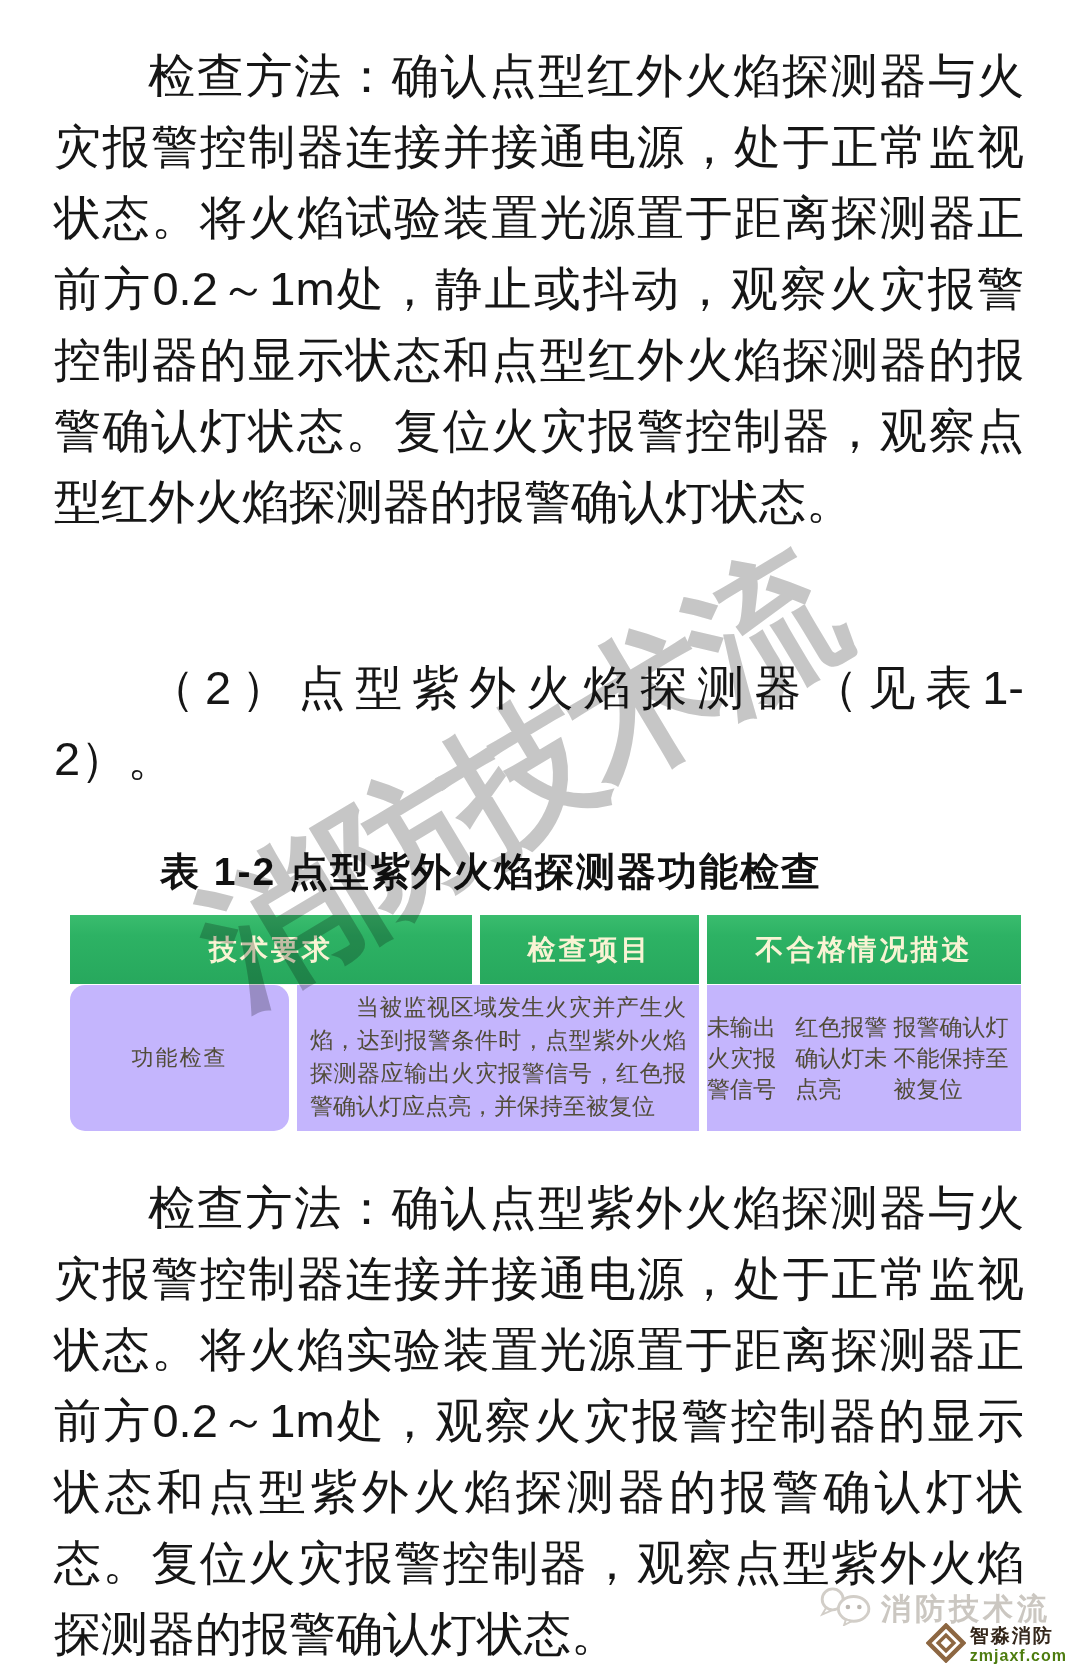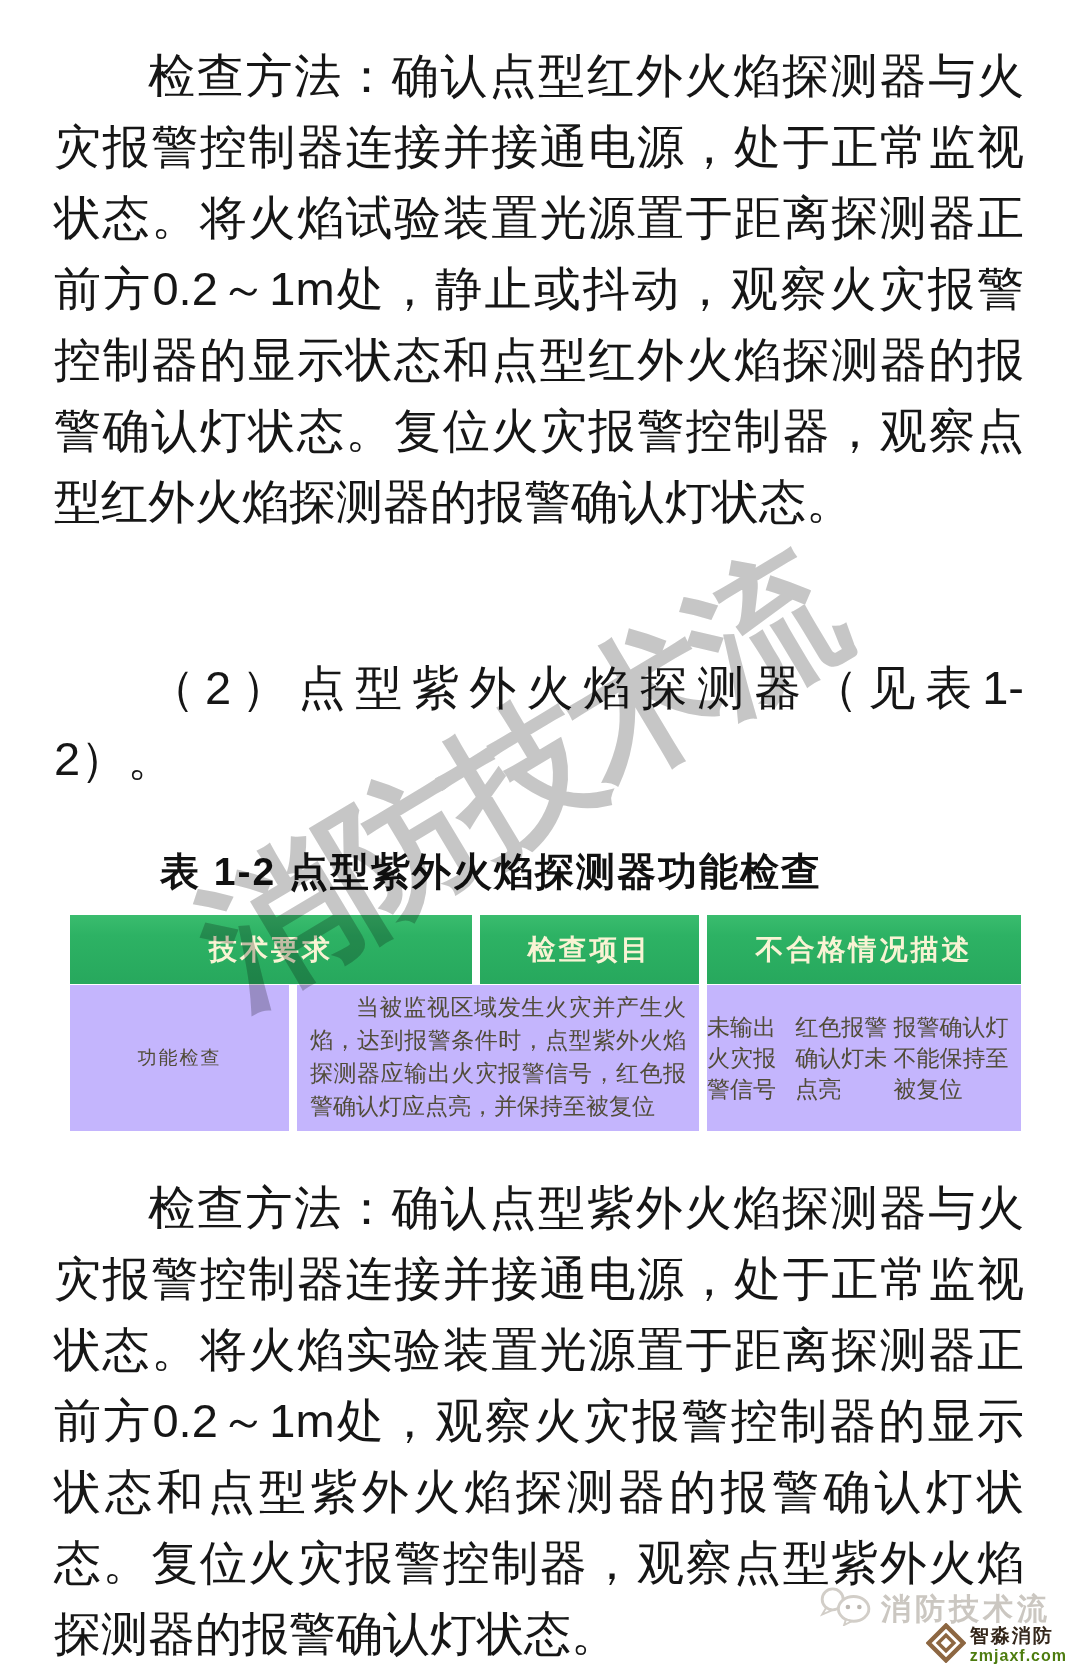--- a/index.html
+++ b/index.html
@@ -21,21 +21,21 @@
   .th{
     background:linear-gradient(180deg,#3abc6e 0%,#2db264 30%,#27a85d 100%);
     color:#f9f3d4;font-size:28px;font-weight:700;letter-spacing:3px;
     display:flex;align-items:center;justify-content:center;
   }
   .tbody{display:flex;gap:8px;height:146px;margin-top:1px;}
   .td{background:#c4b5fd;color:#514c39;}
   .c1{width:219px;}
   .c2{width:402px;}
   .c3{width:314px;}
-  .td.c1{display:flex;align-items:center;justify-content:center;font-size:19px;letter-spacing:2px;}
+  .td.c1{display:flex;align-items:center;justify-content:center;font-size:22px;letter-spacing:2px;border-radius:15px;}
   .td.c2{padding:6px 13px;box-sizing:border-box;font-size:23px;}
   .td.c2 .tl{line-height:33px;}
   .td.c3{display:flex;flex-direction:row;justify-content:space-evenly;align-items:center;font-size:23px;}
   .wm-diagonal{
     position:absolute;left:110px;top:560px;width:820px;height:440px;
     display:flex;align-items:center;justify-content:center;
     transform:rotate(-31deg);font-size:148px;font-weight:700;
     color:#8e8e8e;opacity:.5;mix-blend-mode:multiply;letter-spacing:-6px;
     white-space:nowrap;z-index:5;pointer-events:none;
   }

